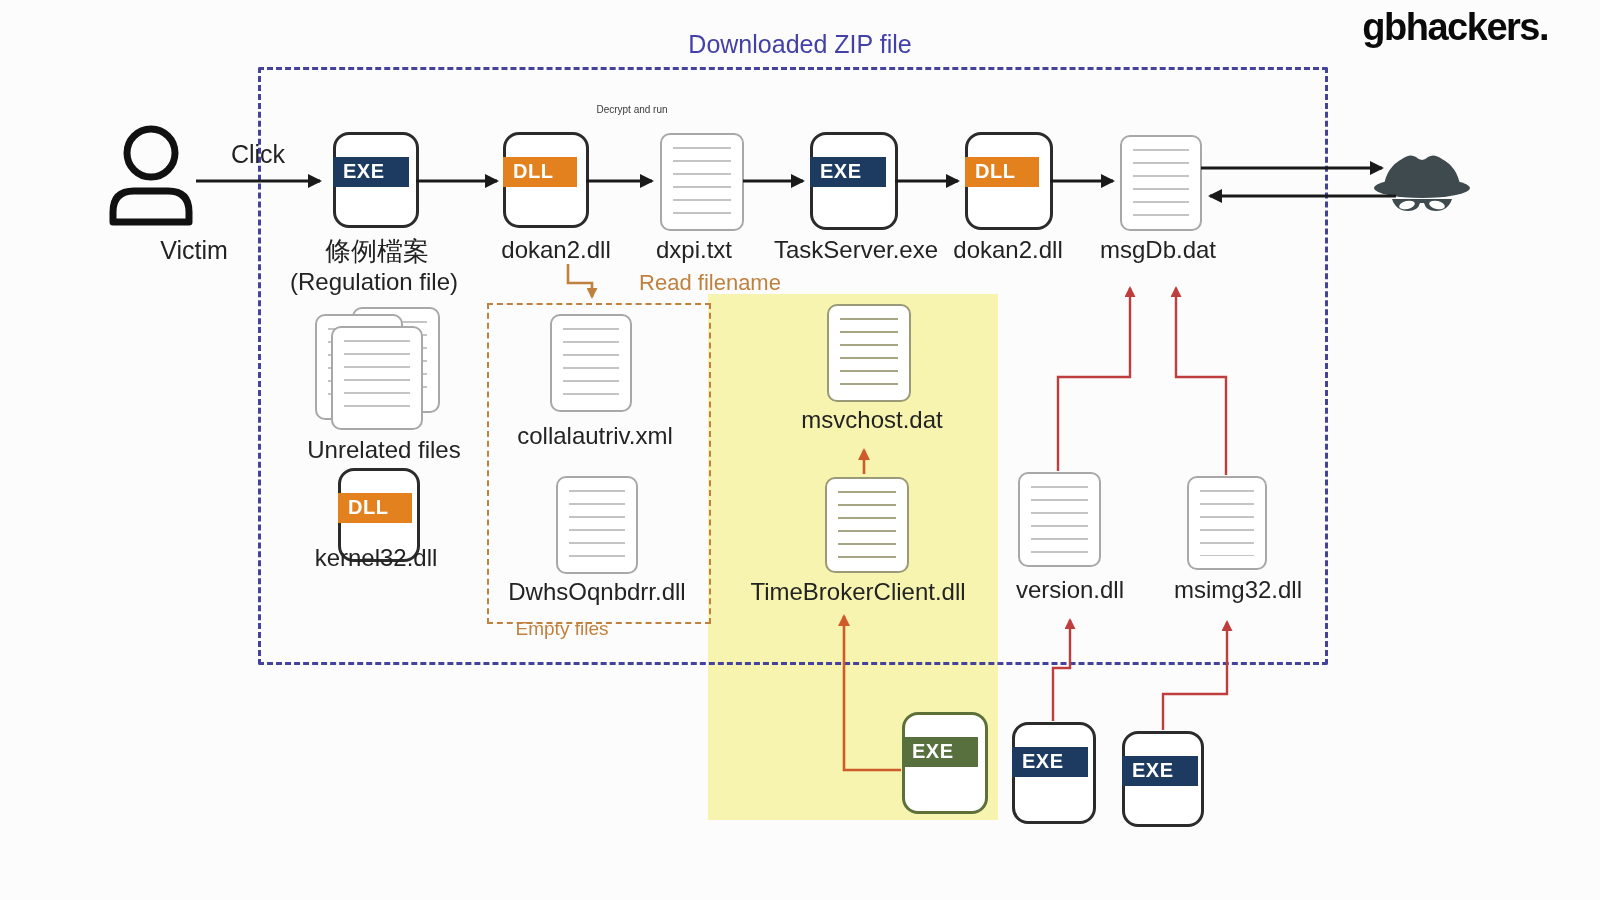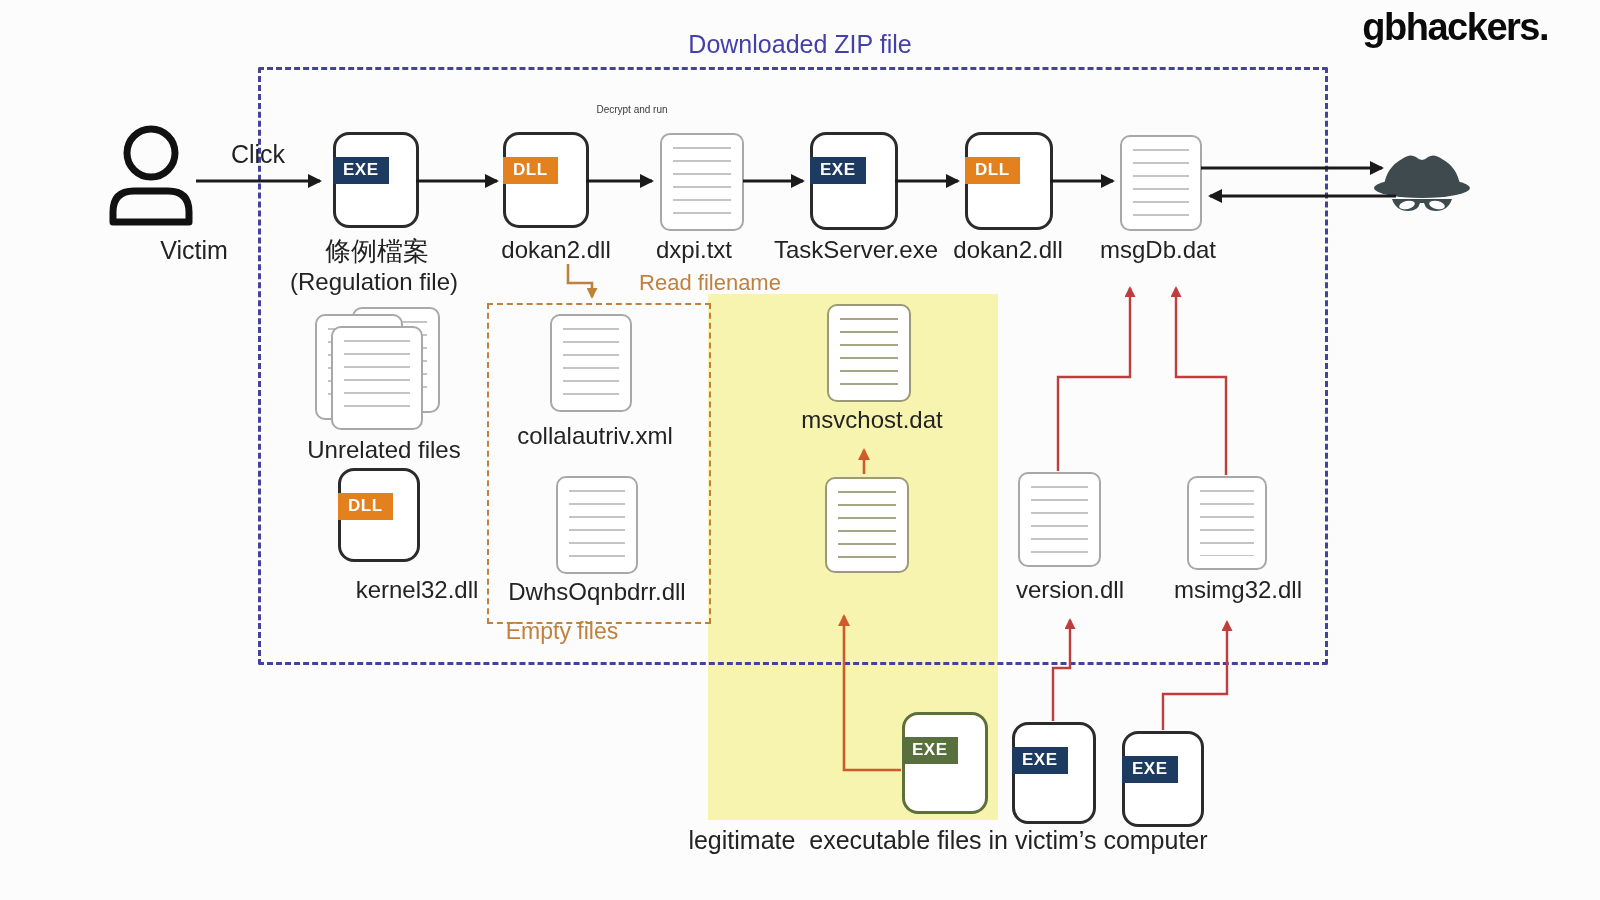--- a/index.html
+++ b/index.html
@@ -46,22 +46,22 @@
   .yellowbox{
     position:absolute;left:708px;top:294px;width:290px;height:526px;
     background:var(--yellow_bg);
   }
   
   .filebox{
     position:absolute;background:#fff;border:3px solid #2b2b2b;border-radius:16px;
   }
   .filebox.green{border-color:var(--green_border);}
   .badge{
-    position:absolute;left:-3px;top:22px;padding:3px 10px 4px 10px;
-    font-size:17px;font-weight:bold;color:#fff;letter-spacing:.5px;
+    position:absolute;left:-3px;top:22px;padding:3px 24px 4px 10px;
+    font-size:20px;font-weight:bold;color:#fff;letter-spacing:.5px;
     font-family:"Liberation Sans",sans-serif;
   }
   .badge.exe{background:var(--exe_badge);}
   .badge.dll{background:var(--dll_badge);}
   .badge.gexe{background:var(--green_badge);}
   
   .doc{
     position:absolute;background:#fff;border:2px solid var(--doc_border);border-radius:10px;
   }
   .doc .lines{
@@ -133,60 +133,60 @@
       <span class="lines"></span>
     </div>
   <div class="doc" style="left:331px;top:326px;width:88px;height:100px;">
       <span class="lines"></span>
     </div>
   <div class="lbl" style="left:384px;top:436px;">Unrelated files</div>
 
   <div class="filebox" style="left:338px;top:468px;width:76px;height:88px;">
     <span class="badge dll">DLL</span>
   </div>
-  <div class="lbl" style="left:376px;top:576px;margin-left:41px;">kernel32.dll</div>
+  <div class="lbl" style="left:376px;top:544px;">kernel32.dll</div>
 
   <div class="lbl orange" style="left:710px;top:270px;font-size:22px;">Read filename</div>
   <div class="doc" style="left:550px;top:314px;width:78px;height:94px;">
       <span class="lines"></span>
     </div>
   <div class="lbl" style="left:595px;top:422px;text-align:right;">collalautriv.xml</div>
   <div class="doc" style="left:556px;top:476px;width:78px;height:94px;">
       <span class="lines"></span>
     </div>
   <div class="lbl" style="left:597px;top:578px;">DwhsOqnbdrr.dll</div>
-  <div class="lbl orange" style="left:562px;top:618px;font-size:23px;">Empty files</div>
+  <div class="lbl orange" style="left:562px;top:618px;font-size:19px;">Empty files</div>
 
   <div class="doc olive" style="left:827px;top:304px;width:80px;height:94px;">
       <span class="lines"></span>
     </div>
   <div class="lbl" style="left:872px;top:406px;">msvchost.dat</div>
   <div class="doc olive" style="left:825px;top:477px;width:80px;height:92px;">
       <span class="lines"></span>
     </div>
+  <div class="lbl" style="left:858px;top:578px;">TimeBrokerClient.dll</div>
   <div class="filebox green" style="left:902px;top:712px;width:80px;height:96px;">
     <span class="badge gexe">EXE</span>
   </div>
 
   <div class="doc" style="left:1018px;top:472px;width:79px;height:91px;">
       <span class="lines"></span>
     </div>
   <div class="lbl" style="left:1070px;top:576px;">version.dll</div>
   <div class="doc" style="left:1187px;top:476px;width:76px;height:90px;">
       <span class="lines"></span>
     </div>
   <div class="lbl" style="left:1238px;top:576px;">msimg32.dll</div>
   <div class="filebox" style="left:1012px;top:722px;width:78px;height:96px;">
     <span class="badge exe">EXE</span>
   </div>
   <div class="filebox" style="left:1122px;top:731px;width:76px;height:90px;">
     <span class="badge exe">EXE</span>
   </div>
 
-  <div class="lbl big" style="left:948px;top:826px;">legitimate  executable files in victim’s computer</div>
 
   <svg class="overlay" style="left:1372px;top:133px;" width="100" height="88" viewBox="0 0 100 88">
     <path d="M12 52 Q15 34 30 26 Q38 20 44 24 Q47 27 50 27 Q53 27 56 24 Q62 20 70 26 Q85 34 88 52 Z" fill="var(--hacker)"></path>
     <ellipse cx="50" cy="55" rx="48" ry="10" fill="var(--hacker)"></ellipse>
     <path d="M20 66 Q24 78 36 78 Q46 78 48 70 L52 70 Q54 78 64 78 Q76 78 80 66 Z" fill="var(--hacker)"></path>
     <ellipse cx="35" cy="72" rx="8" ry="4" fill="#fff" transform="rotate(-14 35 72)"></ellipse>
     <ellipse cx="65" cy="72" rx="8" ry="4" fill="#fff" transform="rotate(14 65 72)"></ellipse>
   </svg>
 
   <svg class="overlay" width="1600" height="900" viewBox="0 0 1600 900">

